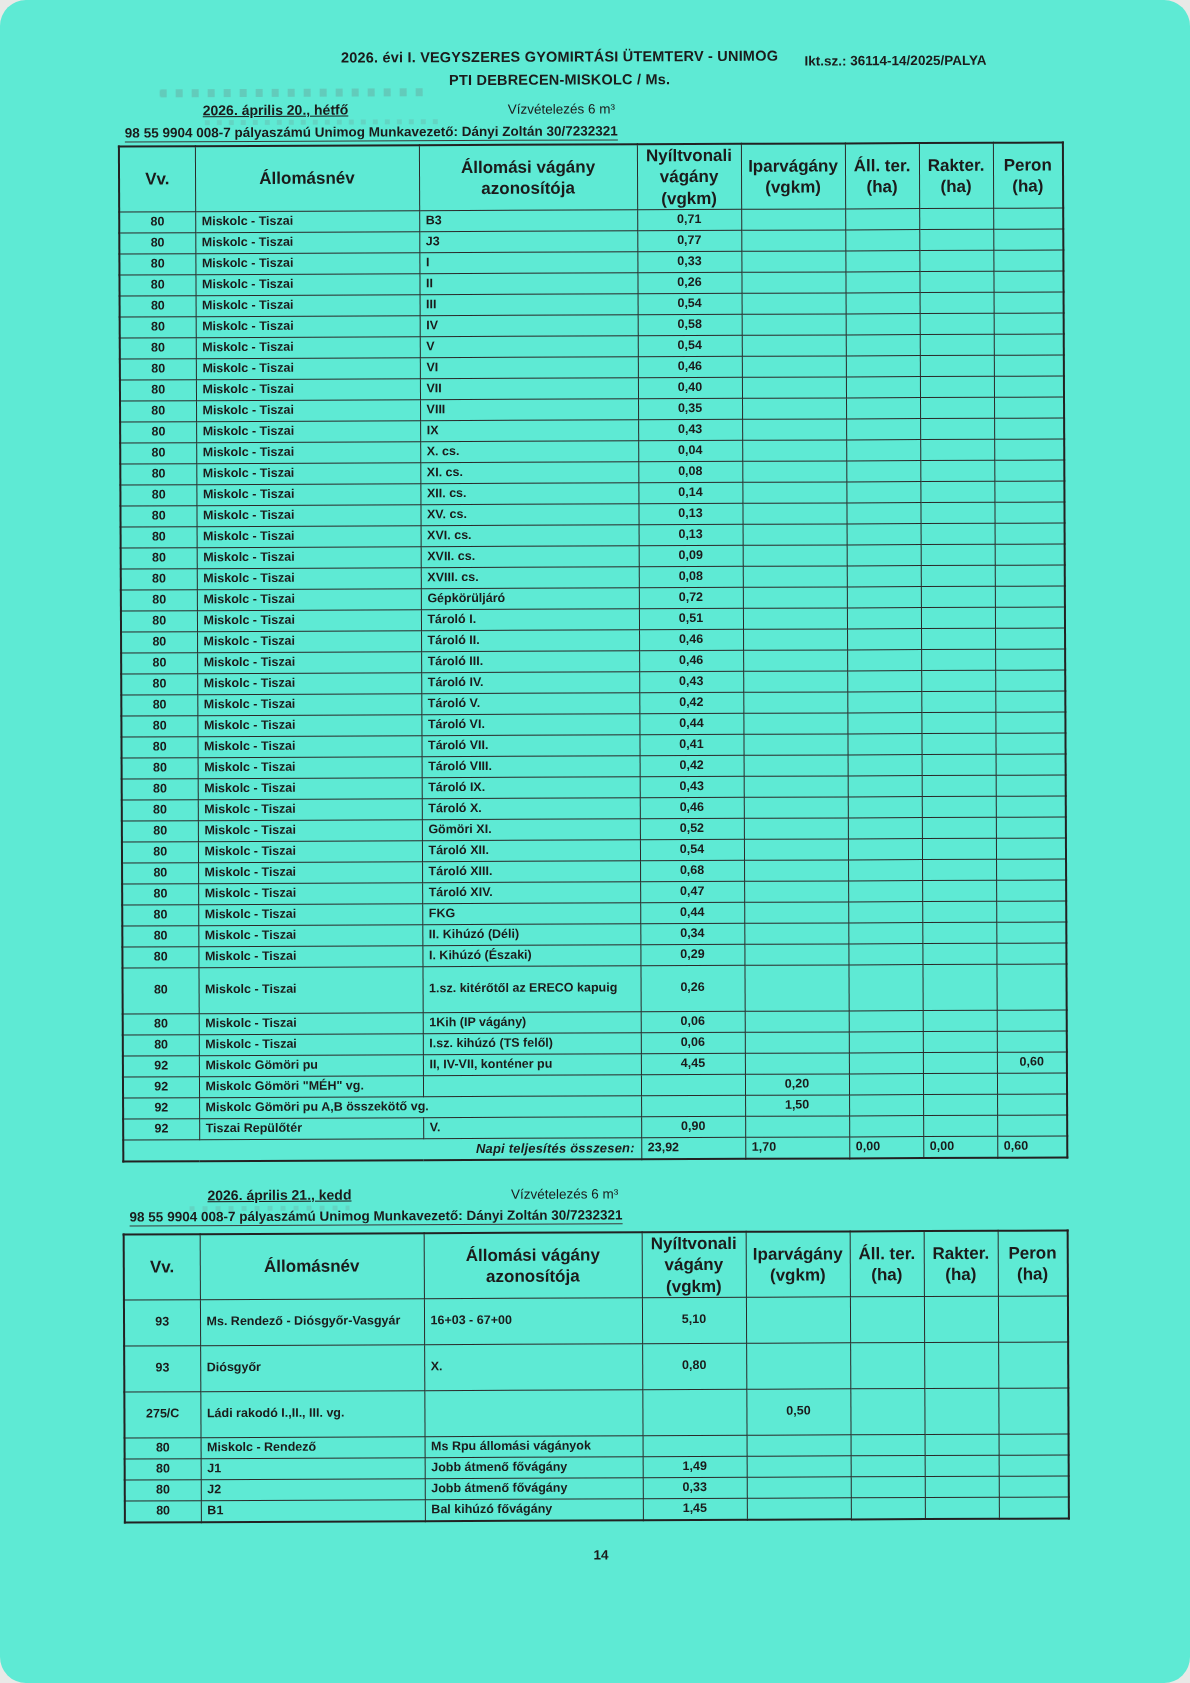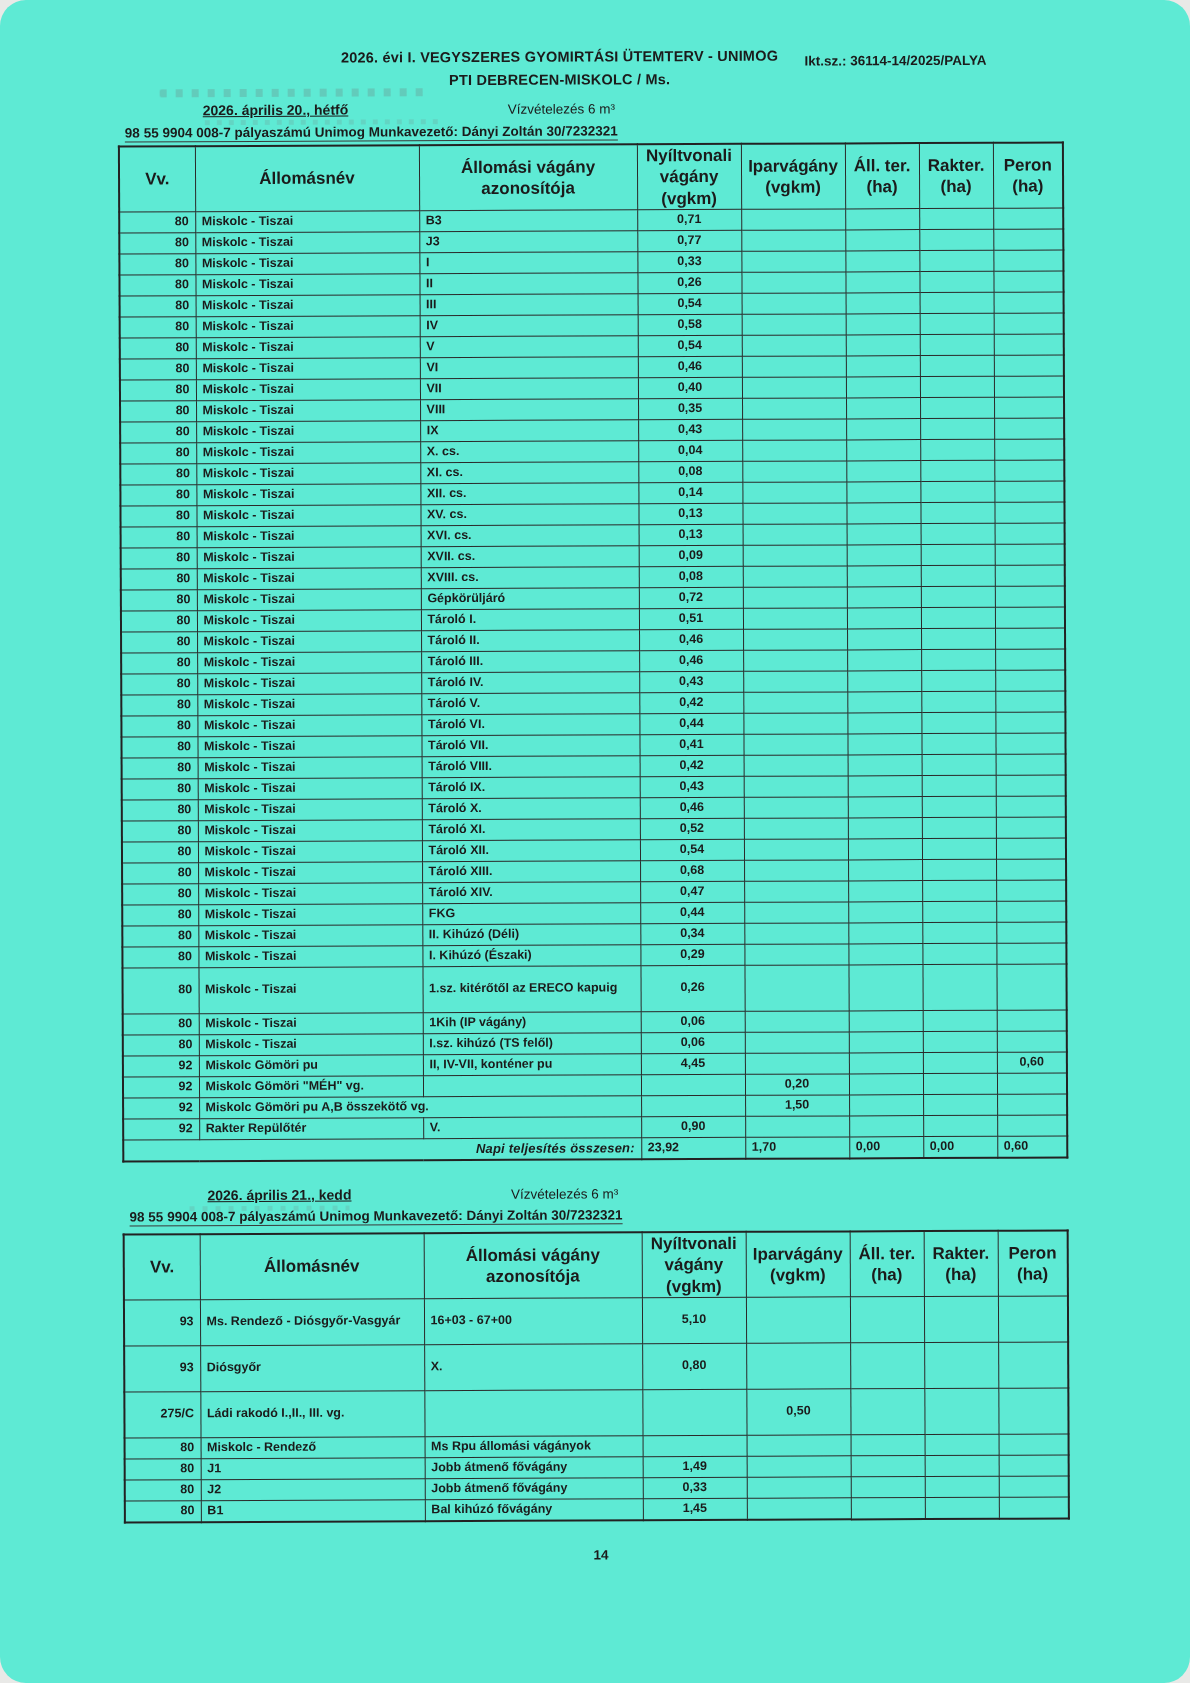--- a/index.html
+++ b/index.html
@@ -60,21 +60,21 @@
     line-height:1.1;
     overflow:hidden;
   }
   table.sched{ border:2px solid #222; }
   table.sched th{
     font-weight:700; font-size:17px; text-align:center; vertical-align:middle;
     height:58px; line-height:1.25;
   }
   table.sched td{ height:20px; font-weight:600; }
   tr.tall td{ height:45px; }
-  td.c-vv{ text-align:right; }
+  td.c-vv{ text-align:center; }
   td.c-station, td.c-track{ text-align:left; }
   td.c-open_line, td.c-industrial, td.c-station_area,
   td.c-loading_area, td.c-platform{ text-align:center; }
   .total-row td{ font-weight:700; height:23px; }
   .total-row .tl{
     font-style:italic; text-align:right; font-size:13px; letter-spacing:.2px;
   }
   .total-row .v{ }
   .pageno{
     position:absolute; top:1548px; left:0; width:1190px;
@@ -427,21 +427,21 @@
             <td class="c-track">Tároló X.</td>
             <td class="c-open_line">0,46</td>
             <td class="c-industrial"></td>
             <td class="c-station_area"></td>
             <td class="c-loading_area"></td>
             <td class="c-platform"></td>
           </tr>
           <tr>
             <td class="c-vv">80</td>
             <td class="c-station">Miskolc - Tiszai</td>
-            <td class="c-track">Tároló XI.</td>
+            <td class="c-track">Gömöri XI.</td>
             <td class="c-open_line">0,52</td>
             <td class="c-industrial"></td>
             <td class="c-station_area"></td>
             <td class="c-loading_area"></td>
             <td class="c-platform"></td>
           </tr>
           <tr>
             <td class="c-vv">80</td>
             <td class="c-station">Miskolc - Tiszai</td>
             <td class="c-track">Tároló XII.</td>
@@ -555,21 +555,21 @@
             <td class="c-vv">92</td>
             <td class="c-station" colspan="2">Miskolc Gömöri pu A,B összekötő vg.</td>
             <td class="c-open_line"></td>
             <td class="c-industrial">1,50</td>
             <td class="c-station_area"></td>
             <td class="c-loading_area"></td>
             <td class="c-platform"></td>
           </tr>
           <tr>
             <td class="c-vv">92</td>
-            <td class="c-station">Rakter Repülőtér</td>
+            <td class="c-station">Tiszai Repülőtér</td>
             <td class="c-track">V.</td>
             <td class="c-open_line">0,90</td>
             <td class="c-industrial"></td>
             <td class="c-station_area"></td>
             <td class="c-loading_area"></td>
             <td class="c-platform"></td>
           </tr>
         </tbody>
       <tfoot>
         <tr class="total-row">

